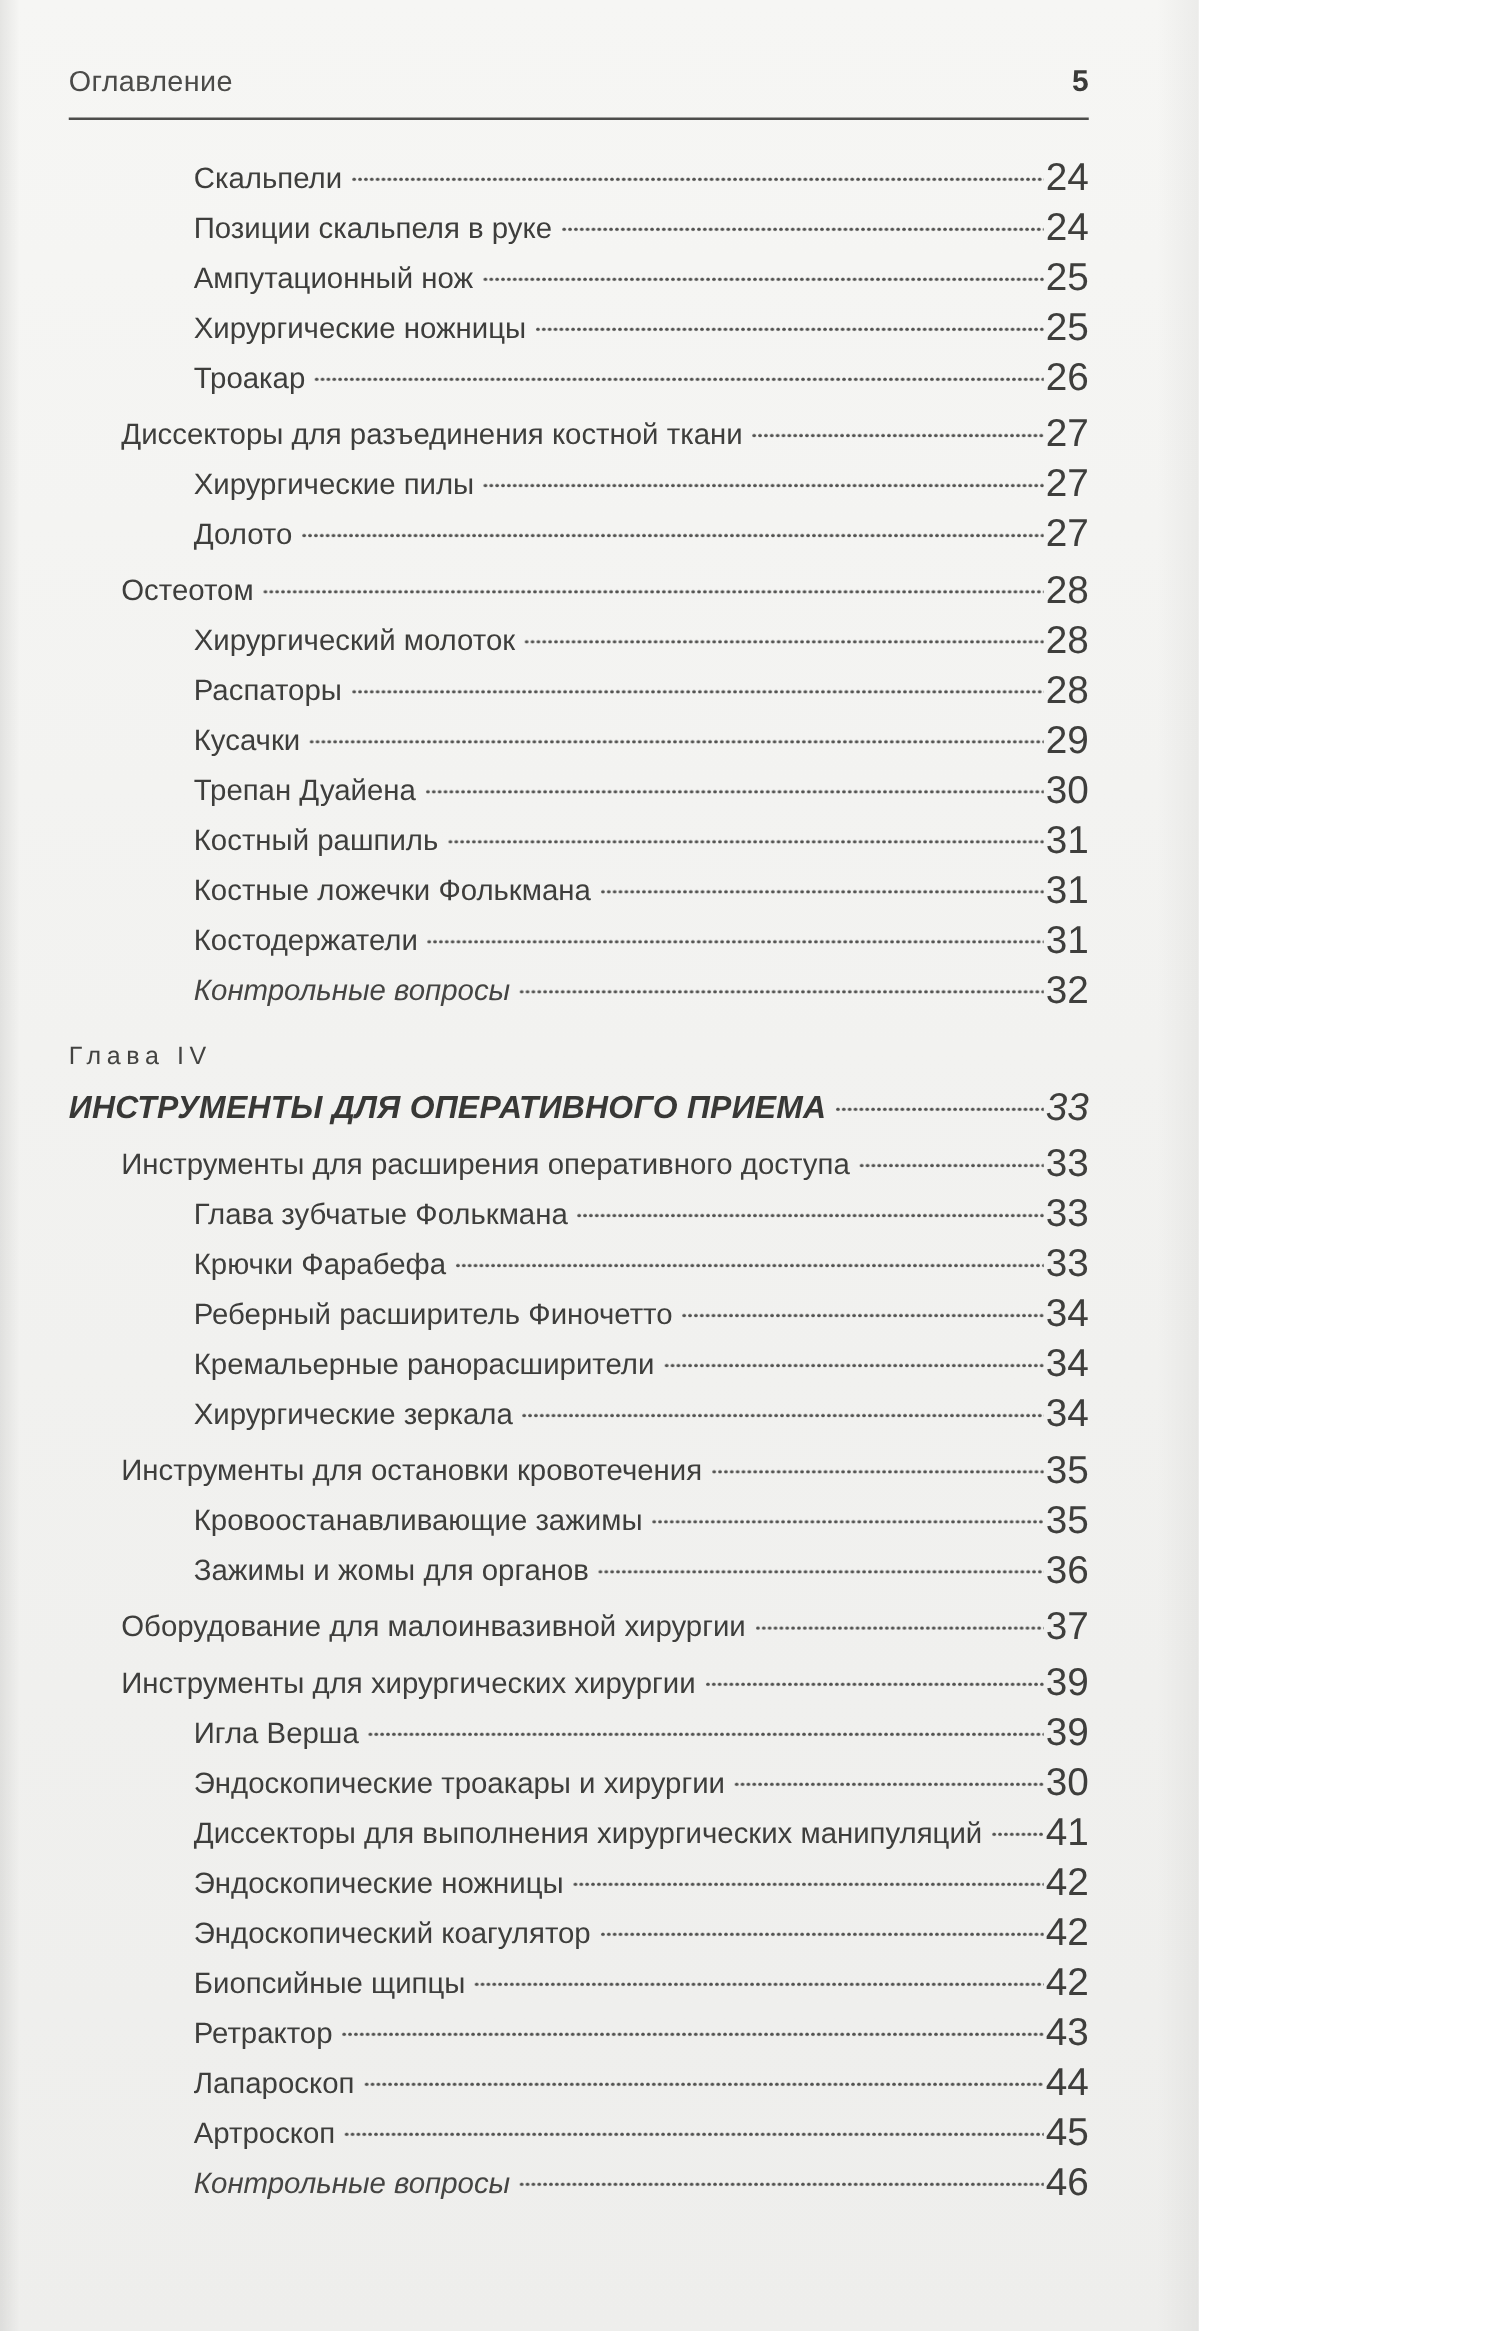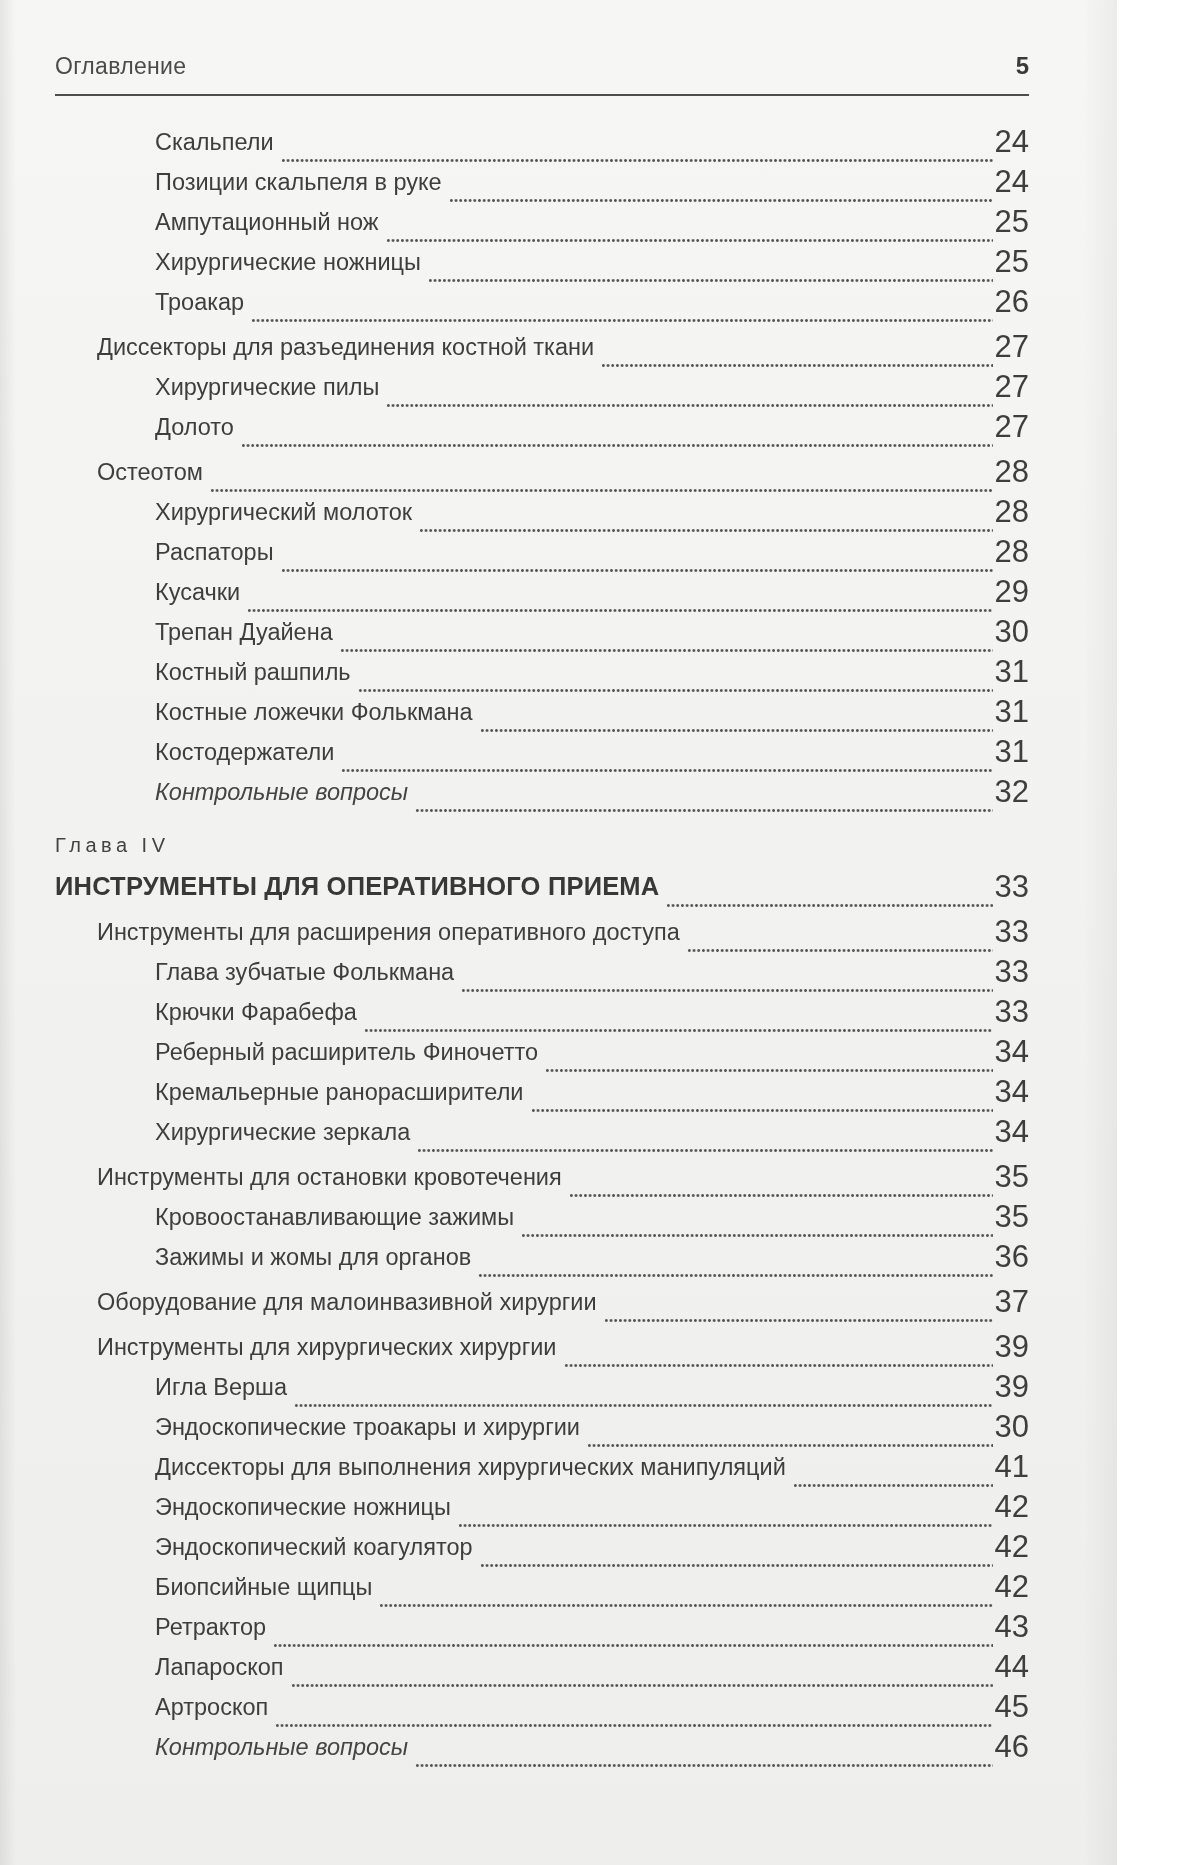--- a/index.html
+++ b/index.html
@@ -4,21 +4,21 @@
 <style>
   * { margin: 0; padding: 0; box-sizing: border-box; }
   html, body { width: 1189px; height: 1865px; }
   body {
     font-family: "Liberation Sans", "DejaVu Sans", sans-serif;
     color: #3e3e3c;
     overflow: hidden;
   }
   .page {
     position: relative;
-    width: 1117px;
+    width: 959px;
     height: 1865px;
     background:
       linear-gradient(90deg, rgba(0,0,0,0.07), rgba(0,0,0,0) 16px),
       linear-gradient(270deg, rgba(0,0,0,0.045), rgba(0,0,0,0) 34px),
       linear-gradient(180deg, #f6f6f4 0%, #f2f2f0 45%, #eeeeec 100%);
     padding: 52px 88px 0 55px;
   }
   .page-header {
     display: flex;
     justify-content: space-between;
@@ -38,29 +38,29 @@
     margin-top: 14px;
     height: 2px;
     background: #4d4d4b;
   }
   .toc {
     margin-top: 26px;
     font-size: 23.5px;
   }
   .row {
     display: flex;
-    align-items: flex-end;
+    align-items: center;
     line-height: 40px;
     white-space: nowrap;
   }
   .row.lvl-1 .label-wrap { padding-left: 42px; }
   .row.lvl-2 .label-wrap { padding-left: 100px; }
   .row.section { margin-top: 5px; }
   .row.italic .entry-label { font-style: italic; color: #454543; }
-  .row.chapter-title { margin-top: 1px; }
+  .row.chapter-title { margin-top: 1px; font-style: italic; }
   .row.chapter-title .entry-label {
     font-weight: bold;
     font-size: 25.5px;
     color: #383836;
     letter-spacing: 0.2px;
   }
   .row.chapter-label {
     margin-top: 13px;
     letter-spacing: 4.5px;
     font-size: 20px;

